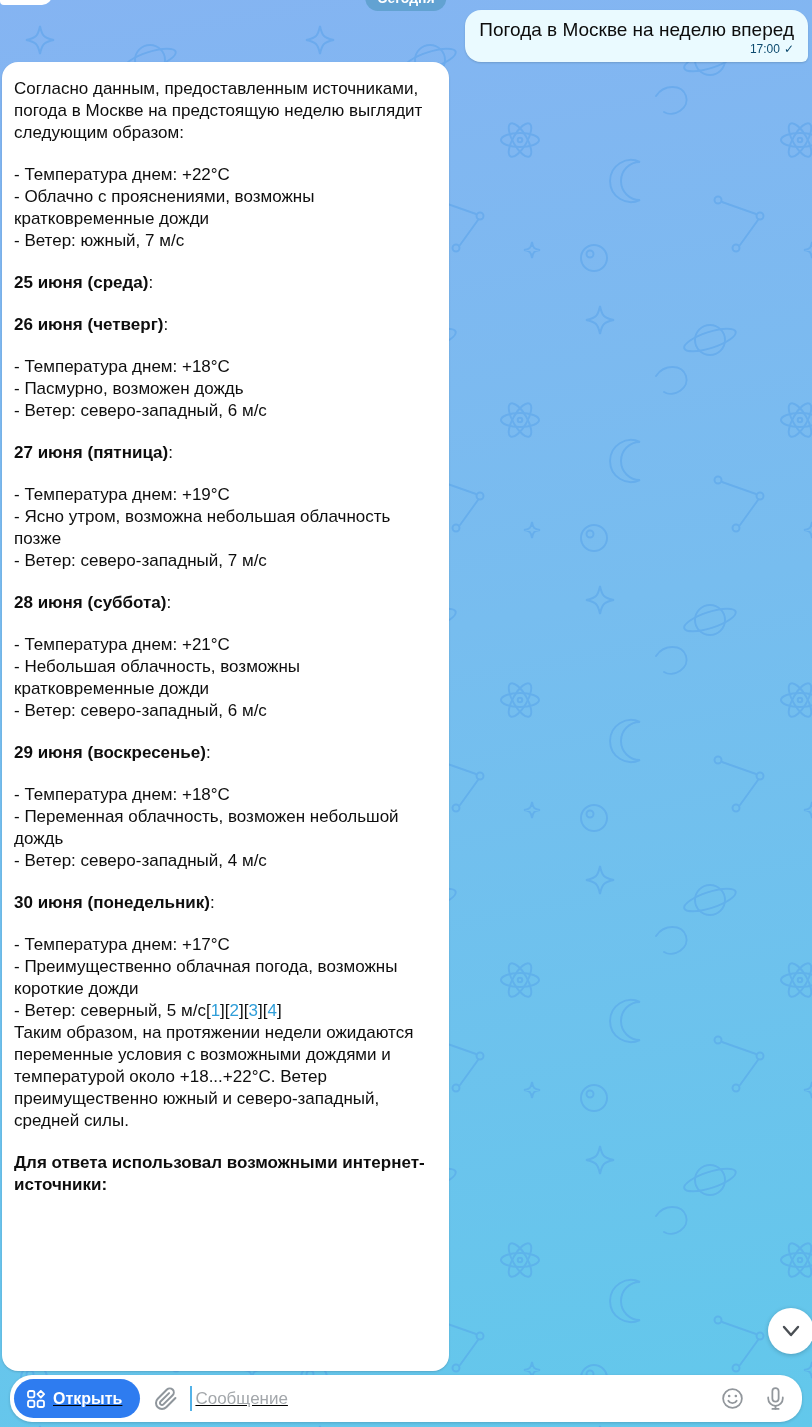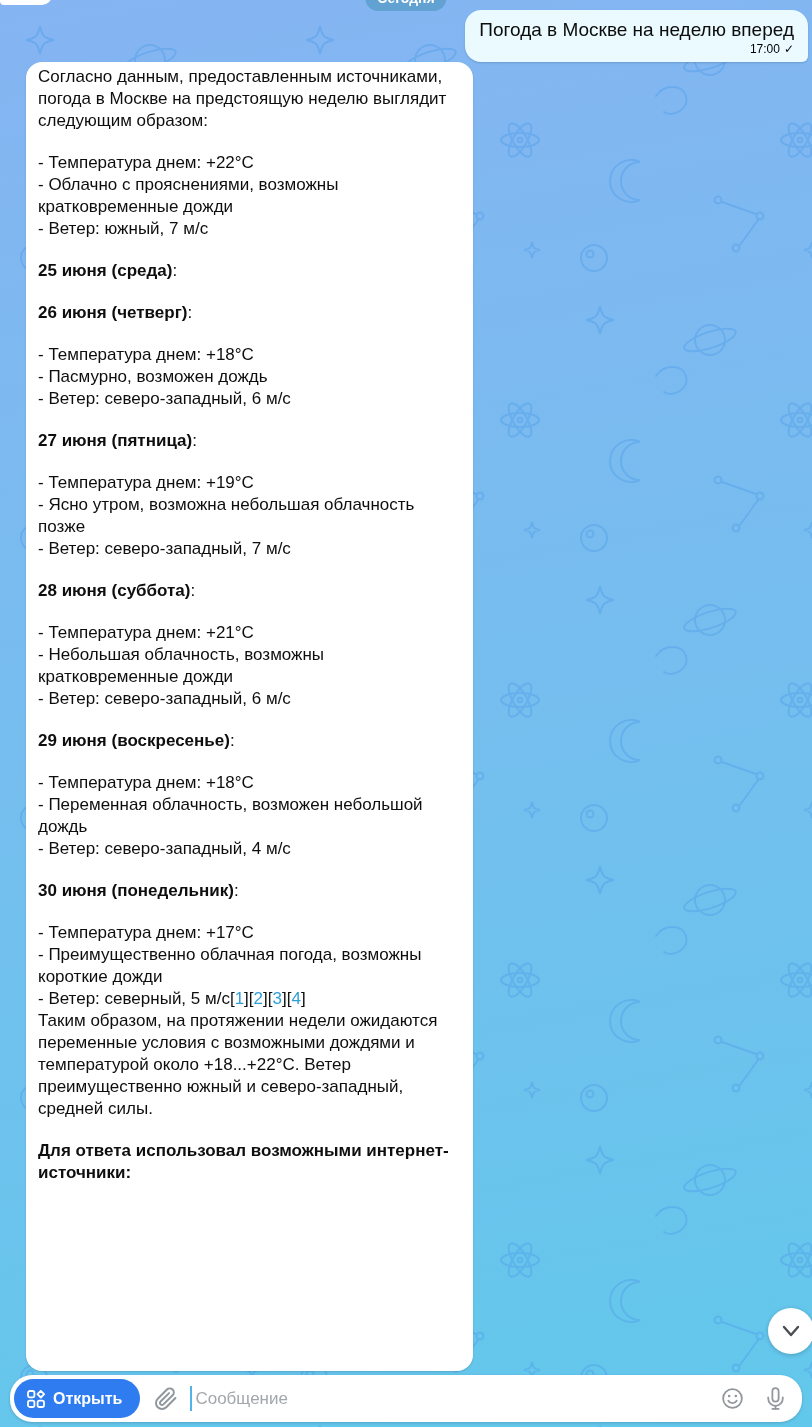--- a/index.html
+++ b/index.html
@@ -12,37 +12,37 @@
   .remnant{position:absolute;left:0;top:-8px;width:52px;height:13px;background:#fff;
     border-radius:0 0 10px 4px;z-index:2;}
   .date-pill{position:absolute;left:50%;transform:translateX(-50%);top:-14px;height:25px;
     padding:0 12px;border-radius:13px;background:rgba(94,160,206,.9);color:#fff;
     font-size:14px;font-weight:bold;line-height:25px;z-index:2;}
   .out-bubble{position:absolute;right:4px;top:10px;max-width:360px;background:#eafaff;
     border-radius:16px 16px 6px 16px;padding:9px 14px 5px 14px;
     box-shadow:0 1px 2px rgba(16,35,47,.18);z-index:2;}
   .out-text{font-size:19px;line-height:22px;color:#0c0c0c;}
   .out-meta{display:flex;justify-content:flex-end;align-items:flex-start;gap:4px;
-    color:#000000;font-size:12px;line-height:15px;margin-top:1px;}
-  .bot-bubble{position:absolute;left:26px;top:62px;width:447px;height:1309px;
-    background:#fff;border-radius:16px;padding:4px 12px;box-sizing:border-box;
+    color:#0c4a6e;font-size:12px;line-height:15px;margin-top:1px;}
+  .bot-bubble{position:absolute;left:2px;top:62px;width:447px;height:1309px;
+    background:#fff;border-radius:16px;padding:16px 12px;box-sizing:border-box;
     overflow:hidden;box-shadow:0 1px 2px rgba(16,35,47,.18);z-index:1;
     font-size:17px;line-height:22px;color:#0e0e0e;}
   .para{margin:0 0 20px 0;}
   .para:last-child{margin-bottom:0;}
   .b{font-weight:bold;}
   .cite{color:#2f9ed9;text-decoration:none;cursor:pointer;}
   .brk{color:#0e0e0e;}
   .link{color:#2f9ed9;text-decoration:none;cursor:pointer;}
   .scroll-btn{position:absolute;left:768px;top:1308px;width:46px;height:46px;border-radius:50%;
     background:#fff;box-shadow:0 1px 4px rgba(16,35,47,.25);z-index:3;
     display:flex;align-items:center;justify-content:center;cursor:pointer;}
   .composer{position:absolute;left:10px;top:1375px;width:792px;height:47px;background:#fff;
     border-radius:22px;box-shadow:0 1px 3px rgba(16,35,47,.2);z-index:4;
-    display:flex;align-items:center;box-sizing:border-box;padding:0 14px 0 4px;}
+    display:flex;align-items:center;box-sizing:border-box;padding:0 14px 0 4px;text-decoration:underline;}
   .menu-btn{display:flex;align-items:center;gap:8px;background:#2e7cf0;color:#fff;
     border:none;height:39px;border-radius:20px;padding:0 18px 0 13px;cursor:pointer;
     font-family:inherit;font-size:16px;font-weight:bold;}
   .clip{margin-left:14px;display:flex;cursor:pointer;}
   .cursor-bar{width:2px;height:25px;background:#53b2e8;margin-left:12px;}
   .placeholder{color:#a3a7ab;font-size:17px;margin-left:3px;}
   .spacer{flex:1;}
   .cicon{display:flex;cursor:pointer;margin-left:18px;}
 </style>
 </head>

